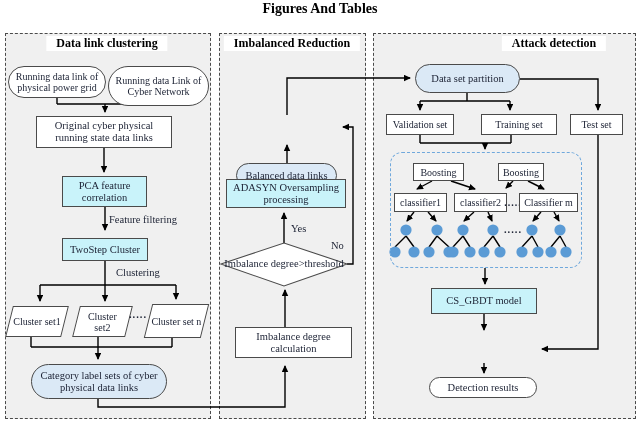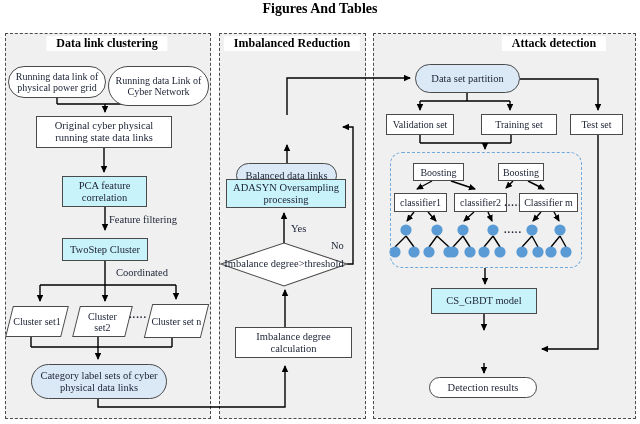--- a/index.html
+++ b/index.html
@@ -127,21 +127,21 @@
   </svg>
 
   <div style="position:absolute;z-index:1;left:390px;top:152px;width:192px;height:116px;border:1.4px dashed #6fa8dc;border-radius:12px;box-sizing:border-box;"></div>
 
   <div class="node stadium small" style="left:8px;top:66px;width:98px;height:32px;">Running data link of physical power grid</div>
   <div class="node stadium small" style="left:108px;top:66px;width:101px;height:40px;">Running data Link of Cyber Network</div>
   <div class="node" style="left:36px;top:116px;width:136px;height:32px;">Original cyber physical running state data links</div>
   <div class="node cyan" style="left:62px;top:176px;width:85px;height:31px;">PCA feature correlation</div>
   <div class="node plain" style="left:109px;top:213px;width:76px;height:14px;justify-content:flex-start;">Feature filtering</div>
   <div class="node cyan" style="left:62px;top:238px;width:86px;height:23px;">TwoStep Cluster</div>
-  <div class="node plain" style="left:116px;top:266px;width:60px;height:14px;justify-content:flex-start;">Coordinated</div>
+  <div class="node plain" style="left:116px;top:266px;width:60px;height:14px;justify-content:flex-start;">Clustering</div>
   <div class="node para small" style="left:9px;top:306px;width:56px;height:31px;">
       <span>Cluster set1</span>
     </div>
   <div class="node para small" style="left:76px;top:306px;width:53px;height:31px;">
       <span>Cluster set2</span>
     </div>
   <div class="node plain bolddots" style="left:127px;top:308px;width:22px;height:14px;">.....</div>
   <div class="node para small" style="left:148px;top:304px;width:57px;height:34px;">
       <span>Cluster set n</span>
     </div>

